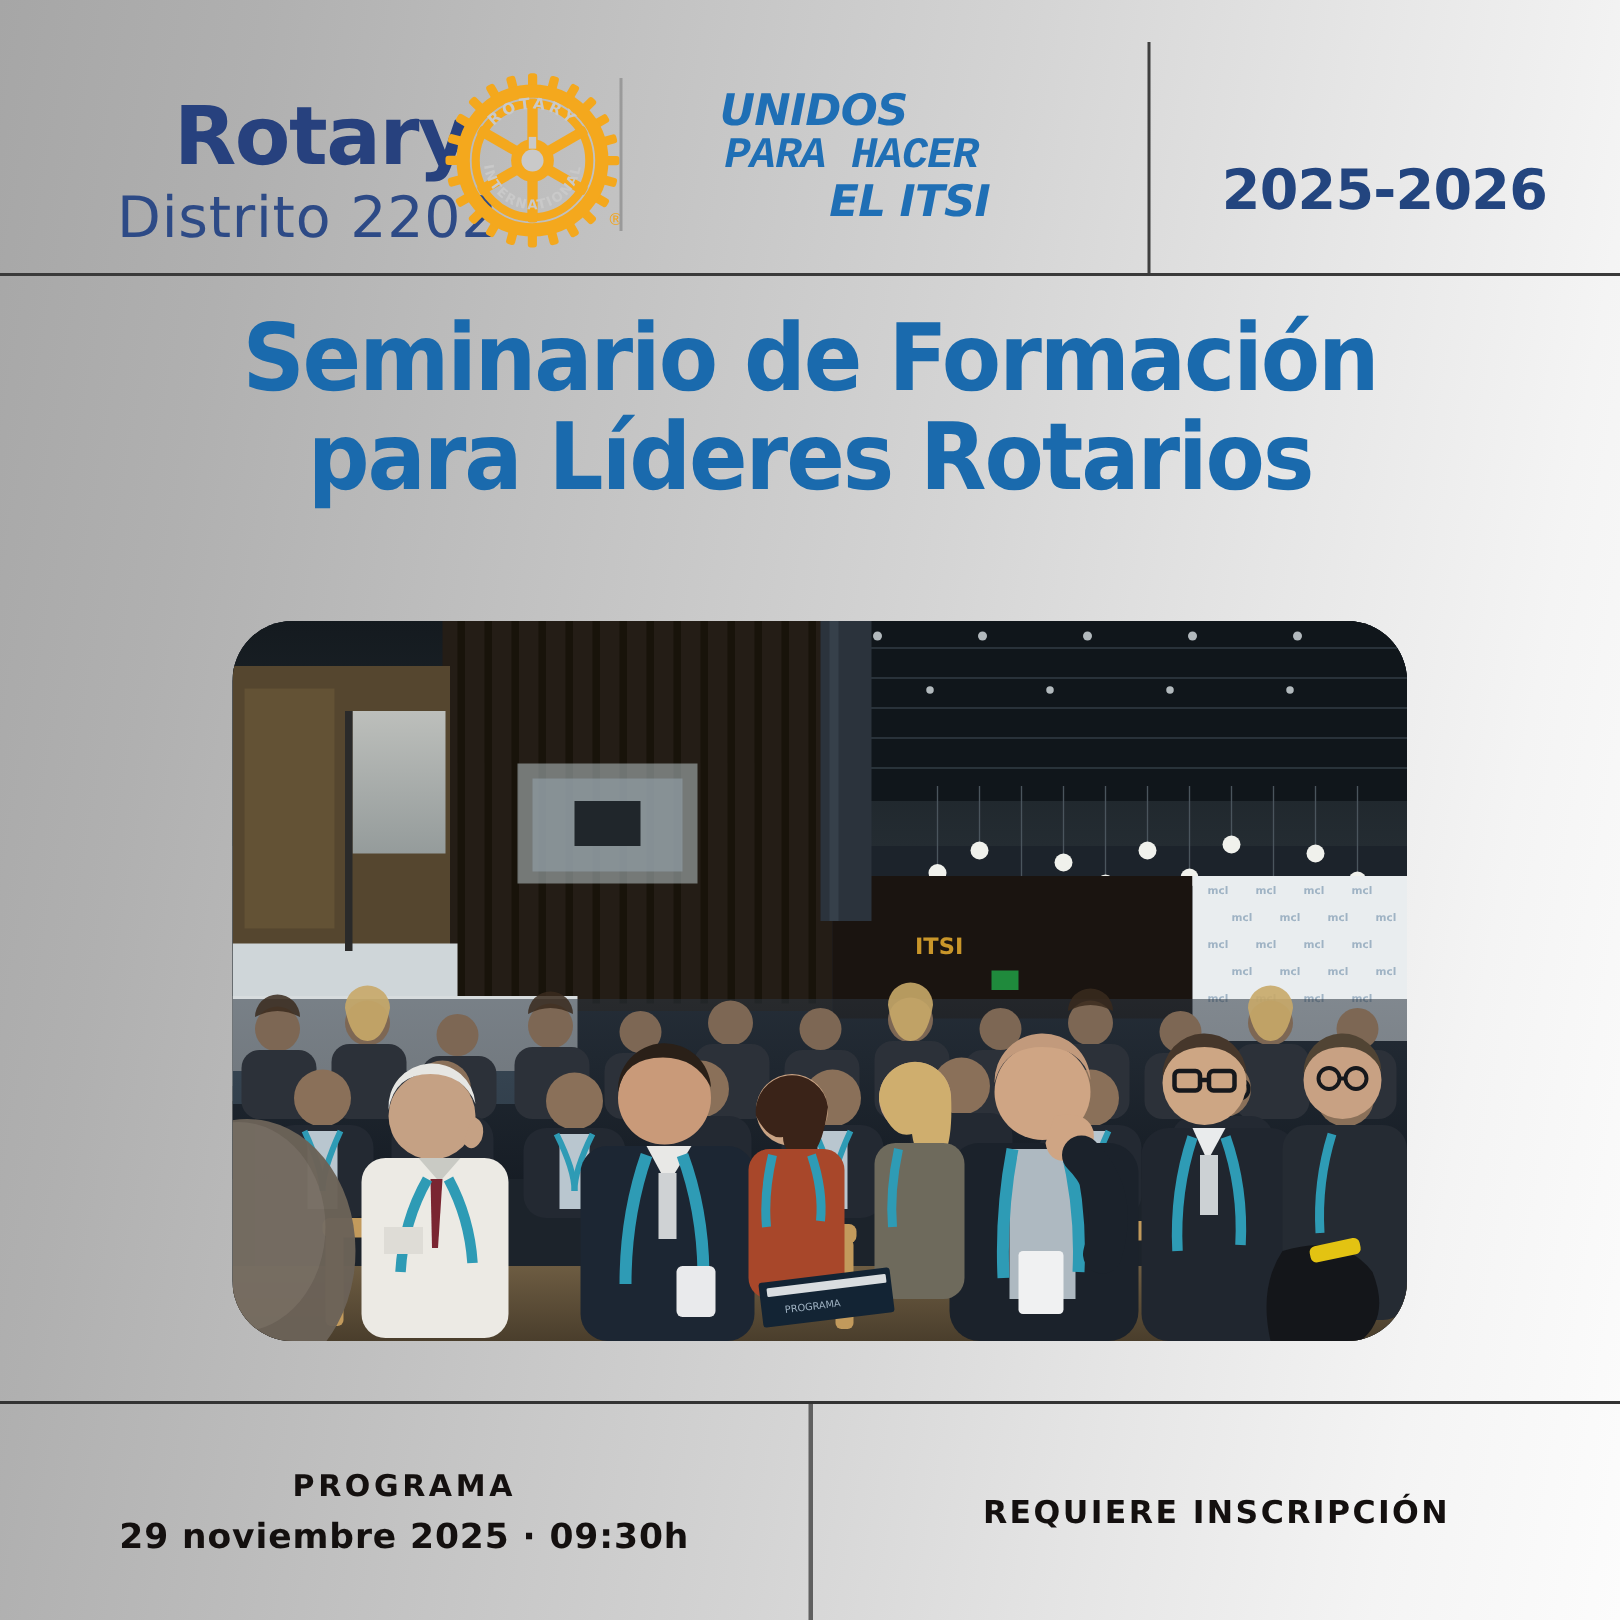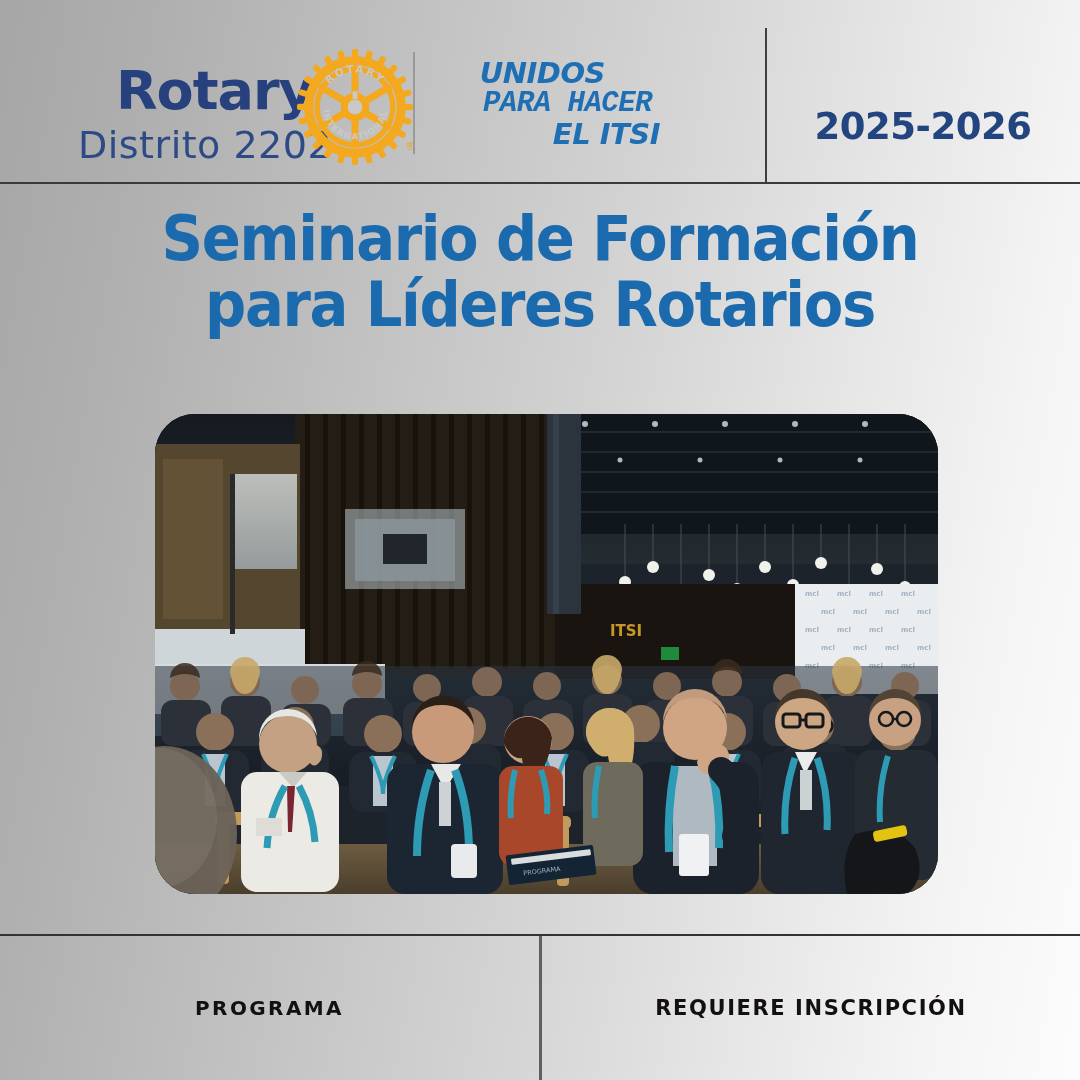--- a/index.html
+++ b/index.html
@@ -630,20 +630,21 @@
 
       <rect width="783" height="480" fill="none"></rect>
     </svg>
   </div>
 
   <div id="footer">
     <div class="ftr-rule"></div>
 
     <div id="footer-left">
       <div class="ftr-city">PROGRAMA</div>
+      <div class="ftr-date">29 noviembre 2025 · 09:30h</div>
     </div>
 
     <div class="ftr-vrule"></div>
 
     <div id="footer-right">
       <div class="ftr-note">REQUIERE INSCRIPCIÓN</div>
     </div>
   </div>
 
 </div>

